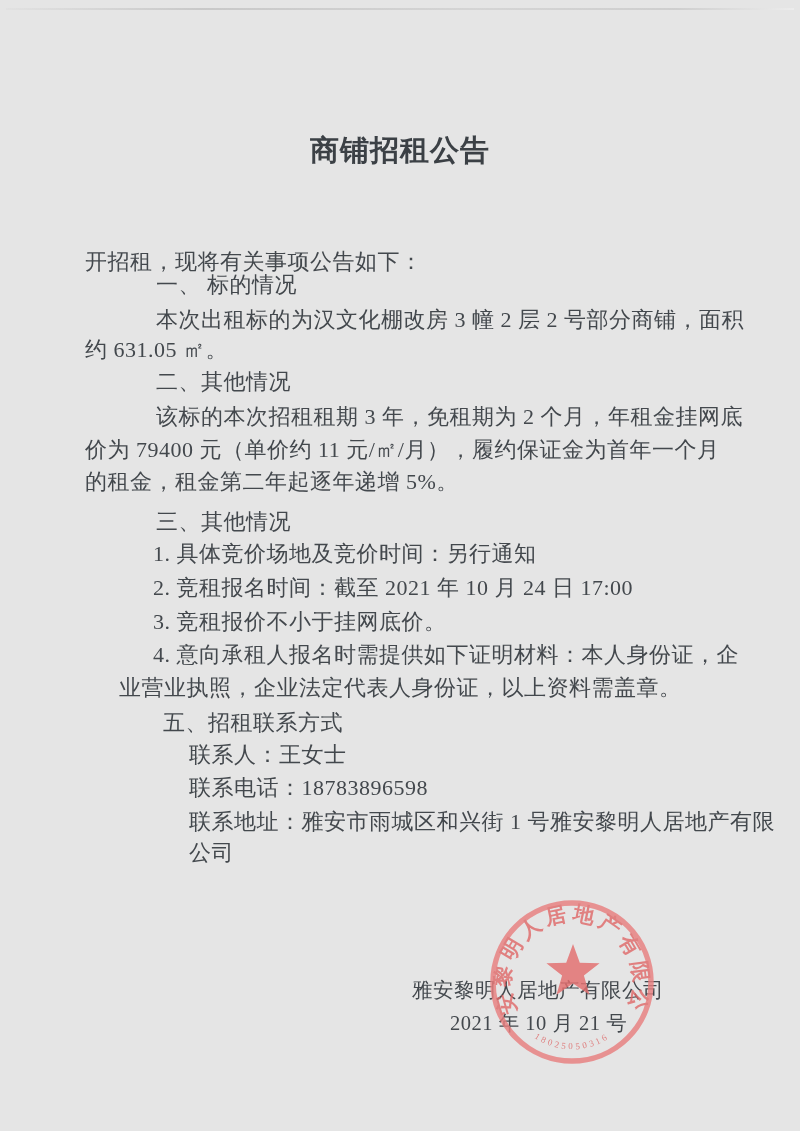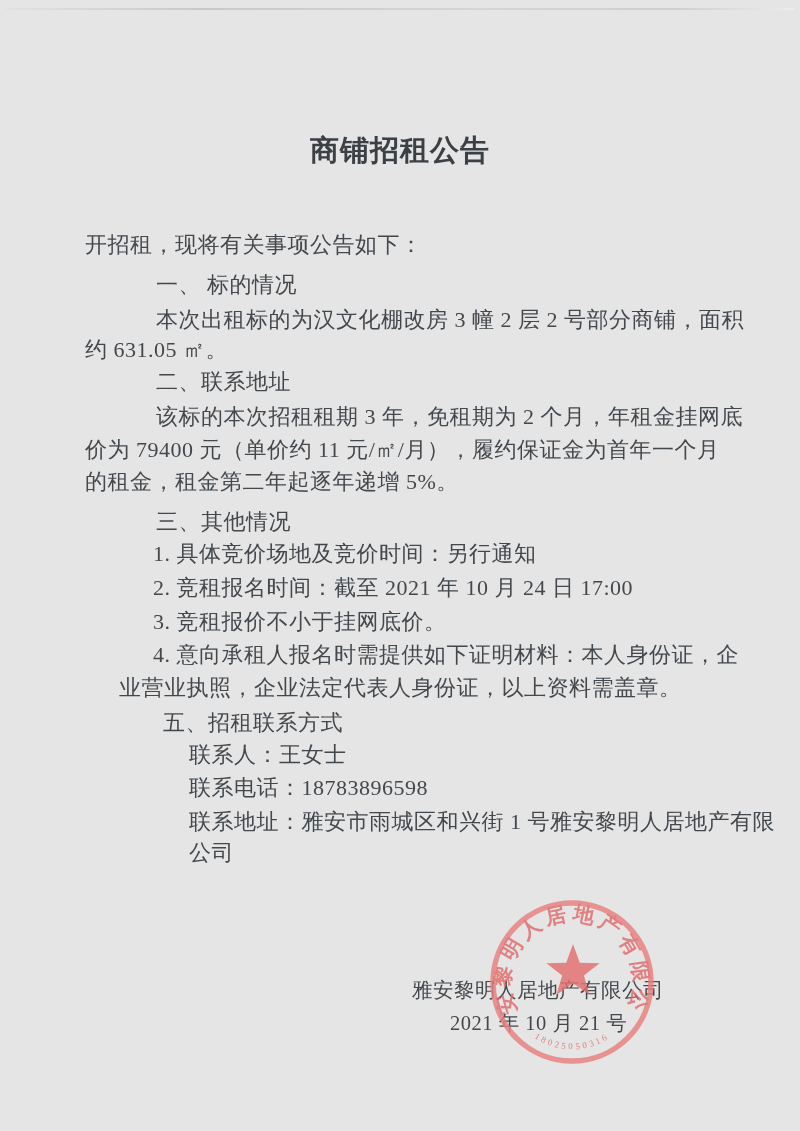--- a/index.html
+++ b/index.html
@@ -58,25 +58,25 @@
 </style>
 </head>
 <body>
 
 <div class="page">
 
   <div class="scan-line"></div>
 
   <div class="doc-title">商铺招租公告</div>
 
-  <div class="line x-margin" style="top:232px">开招租，现将有关事项公告如下：</div>
+  <div class="line x-margin" style="top:249px">开招租，现将有关事项公告如下：</div>
   <div class="line x-indent" style="top:272px">一、 标的情况</div>
   <div class="line x-indent" style="top:307px">本次出租标的为汉文化棚改房 3 幢 2 层 2 号部分商铺，面积</div>
   <div class="line x-margin" style="top:337px">约 631.05 ㎡。</div>
-  <div class="line x-indent" style="top:369px">二、联系地址</div>
+  <div class="line x-indent" style="top:369px">二、其他情况</div>
   <div class="line x-indent" style="top:404px">该标的本次招租租期 3 年，免租期为 2 个月，年租金挂网底</div>
   <div class="line x-margin" style="top:437px">价为 79400 元（单价约 11 元/㎡/月），履约保证金为首年一个月</div>
   <div class="line x-margin" style="top:469px">的租金，租金第二年起逐年递增 5%。</div>
   <div class="line x-indent" style="top:509px">三、其他情况</div>
   <div class="line x-list" style="top:541px">1. 具体竞价场地及竞价时间：另行通知</div>
   <div class="line x-list" style="top:575px">2. 竞租报名时间：截至 2021 年 10 月 24 日 17:00</div>
   <div class="line x-list" style="top:609px">3. 竞租报价不小于挂网底价。</div>
   <div class="line x-list" style="top:642px">4. 意向承租人报名时需提供如下证明材料：本人身份证，企</div>
   <div class="line x-listcont" style="top:675px">业营业执照，企业法定代表人身份证，以上资料需盖章。</div>
   <div class="line x-heading5" style="top:710px">五、招租联系方式</div>

